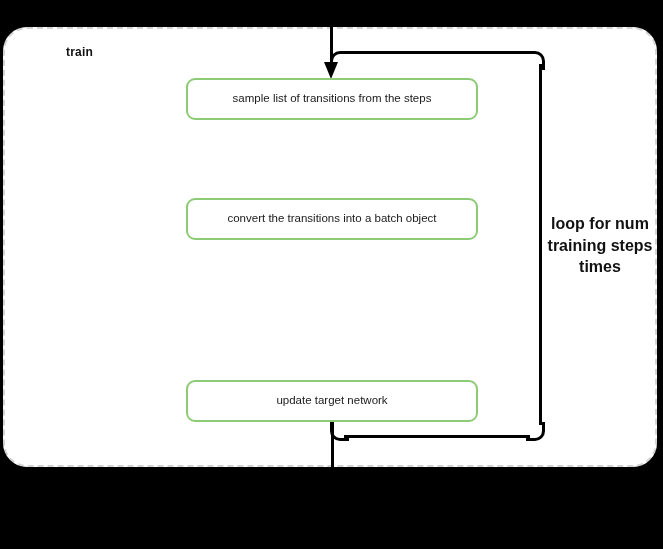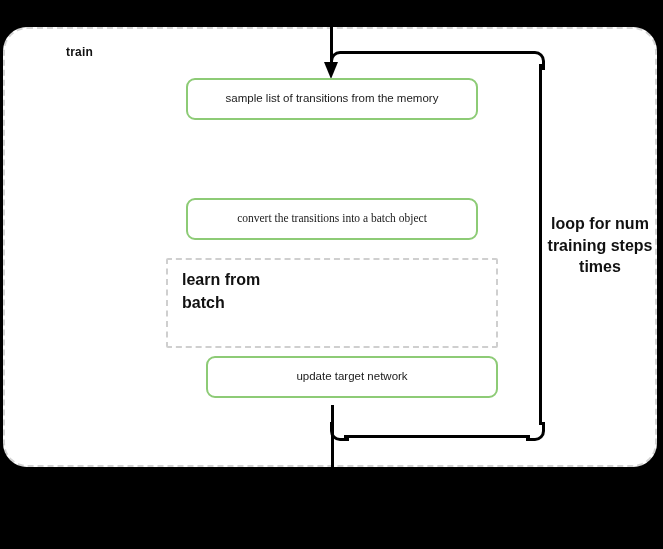--- a/index.html
+++ b/index.html
@@ -65,22 +65,22 @@
   .node-green .node-label {
     font-size: 11.5px;
     color: #1a1a1a;
     text-align: center;
     line-height: 1.2;
     white-space: nowrap;
   }
 
   #node-sample  { top: 78px; }
   #node-filter  { top: 138px; }
-  #node-convert { top: 198px; font-family: Liberation Serif, serif; }
-  #node-update  { top: 356px; margin-left: 20px; }
+  #node-convert { top: 198px; }
+  #node-update  { top: 380px; }
 
   
   .node-dashed {
     position: absolute;
     left: 166px;
     top: 258px;
     width: 332px;
     height: 90px;
     box-sizing: border-box;
     background: #ffffff;
@@ -228,32 +228,28 @@
   <div class="edge" id="edge-loop-corner-tl"></div>
   <div class="edge" id="edge-loop-top-h"></div>
   <div class="edge" id="edge-loop-corner-tr"></div>
   <div class="edge" id="edge-loop-right-v"></div>
   <div class="edge" id="edge-loop-corner-br"></div>
   <div class="edge" id="edge-loop-bottom-h"></div>
   <div class="edge" id="edge-loop-corner-bl"></div>
   <div class="edge" id="edge-exit-v"></div>
 
   <div class="node-green" id="node-sample">
-    <span class="node-label">sample list of transitions from the memory</span>
+    <span class="node-label">sample list of transitions from the steps</span>
   </div>
 
 
   <div class="node-green" id="node-convert">
     <span class="node-label">convert the transitions into a batch object</span>
   </div>
 
-  <div class="node-dashed">
-    <span class="node-label">learn from
-batch</span>
-  </div>
 
   <div class="node-green" id="node-update">
     <span class="node-label">update target network</span>
   </div>
 
   <div class="loop-label">loop for num
 training steps
 times</div>
 
 </div>

